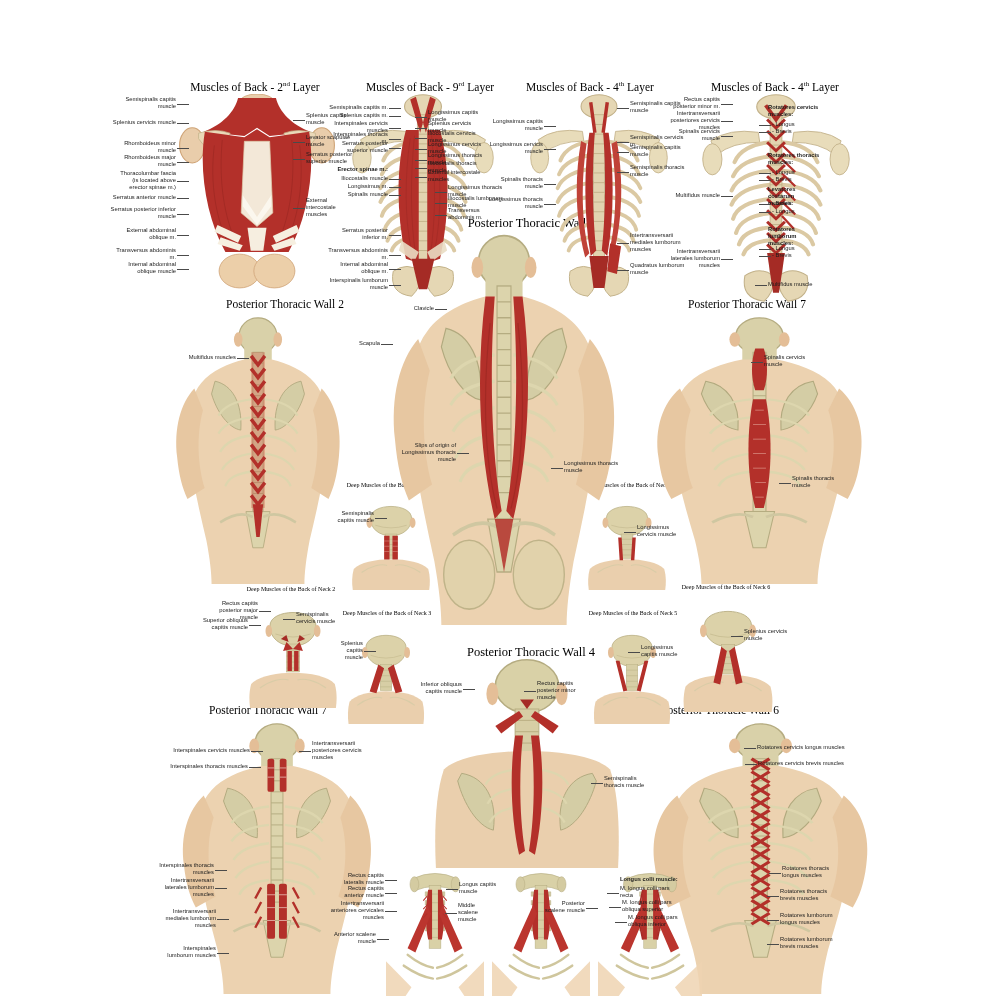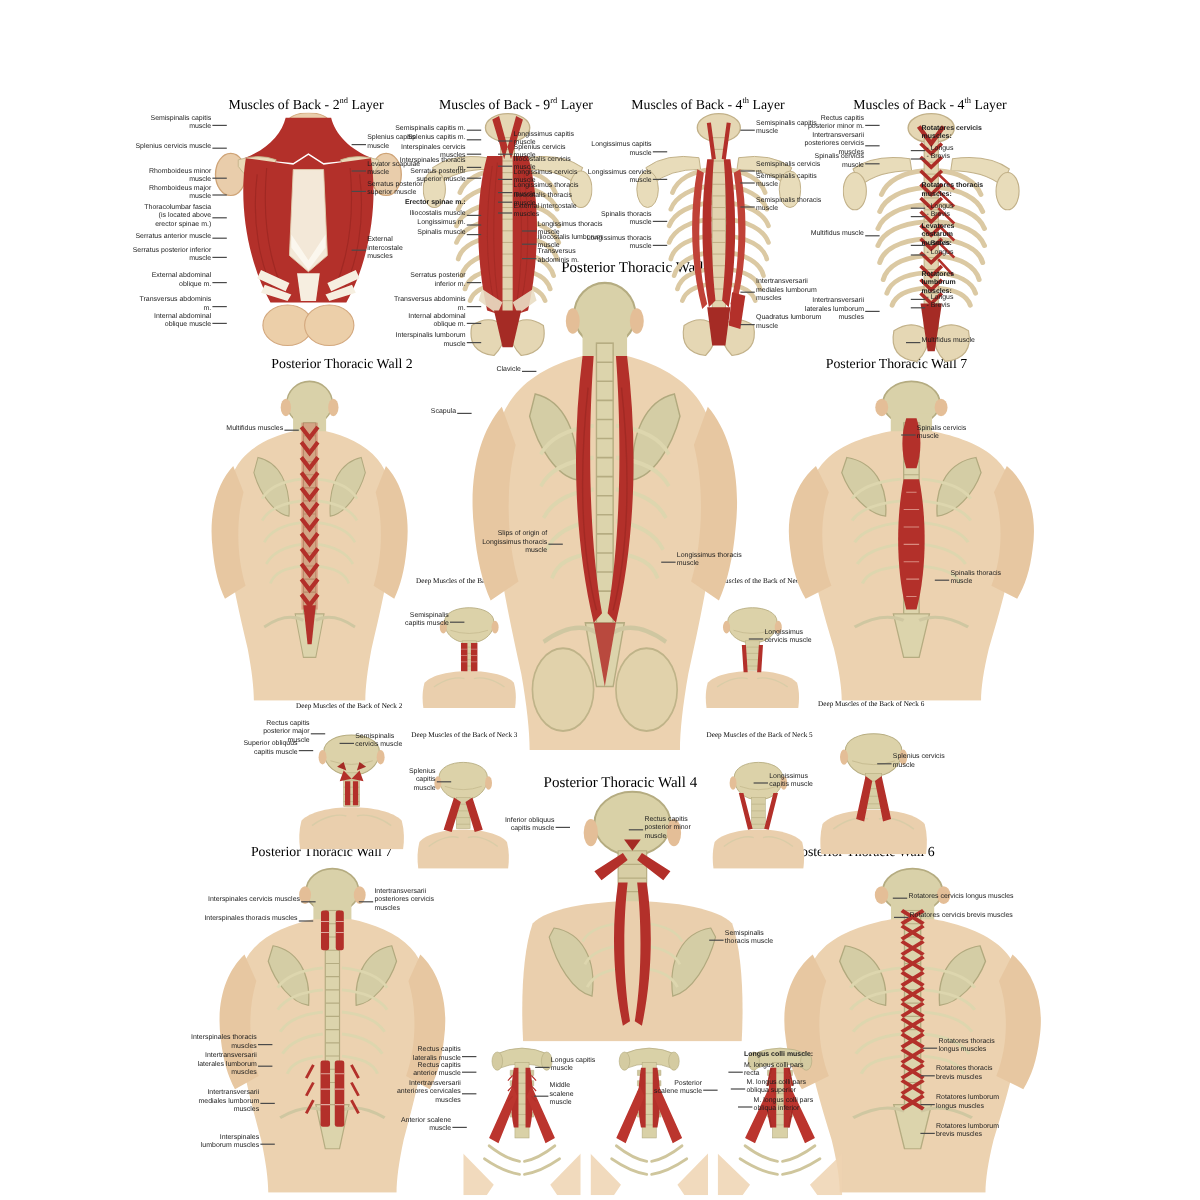--- a/index.html
+++ b/index.html
@@ -101,21 +101,21 @@
 
 <div class="hd hd-xl" style="left:437px;top:216px;width:180px">Posterior Thoracic Wall</div>
 <div class="hd hd-l" style="left:195px;top:298px;width:180px">Posterior Thoracic Wall 2</div>
 <div class="hd hd-l" style="left:657px;top:298px;width:180px">Posterior Thoracic Wall 7</div>
 <div class="hd hd-s" style="left:336px;top:482px;width:110px">Deep Muscles of the Back of Neck 1</div>
 <div class="hd hd-s" style="left:574px;top:482px;width:110px">Deep Muscles of the Back of Neck 4</div>
 <div class="hd hd-s" style="left:232px;top:586px;width:118px">Deep Muscles of the Back of Neck 2</div>
 <div class="hd hd-s" style="left:332px;top:610px;width:110px">Deep Muscles of the Back of Neck 3</div>
 <div class="hd hd-s" style="left:578px;top:610px;width:110px">Deep Muscles of the Back of Neck 5</div>
 <div class="hd hd-s" style="left:666px;top:584px;width:120px">Deep Muscles of the Back of Neck 6</div>
-<div class="hd hd-xl" style="left:427px;top:645px;width:180px">Posterior Thoracic Wall 4</div>
+<div class="hd hd-xl" style="left:441px;top:645px;width:180px">Posterior Thoracic Wall 4</div>
 <div class="hd hd-l" style="left:178px;top:704px;width:180px">Posterior Thoracic Wall 7</div>
 <div class="hd hd-l" style="left:630px;top:704px;width:180px">Posterior Thoracic Wall 6</div>
 <div class="hd hd-sc" style="left:406px;top:856px;width:260px">Scalene Muscles and deep / prevertebral Muscles of the Neck</div>
 
 <svg class="fig" style="left:178px;top:94px;width:158px;height:200px" viewBox="0 0 100 148" preserveAspectRatio="none">
   <ellipse cx="50" cy="6" rx="11" ry="6" fill="#e9cdab" stroke="#d3a87e" stroke-width=".6"></ellipse>
   <path d="M38,3 C36,13 28,23 16,28 L42,31 L50,25 L58,31 L84,28 C72,23 64,13 62,3 Z" fill="#b3302a"></path>
   <ellipse cx="9" cy="38" rx="8" ry="13" fill="#e9cdab" stroke="#cfa477" stroke-width=".7"></ellipse>
   <ellipse cx="91" cy="38" rx="8" ry="13" fill="#e9cdab" stroke="#cfa477" stroke-width=".7"></ellipse>
   <path d="M13,29 Q24,25 33,29 L28,45 Q17,41 13,33 Z" fill="#ead9b8" stroke="#c3b38a" stroke-width=".5"></path>

